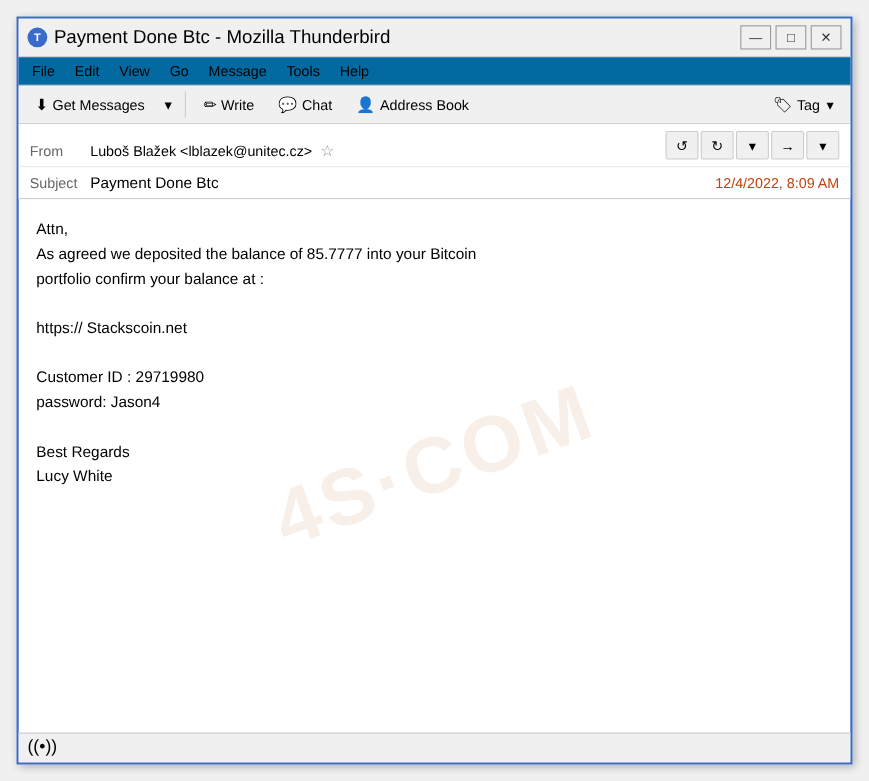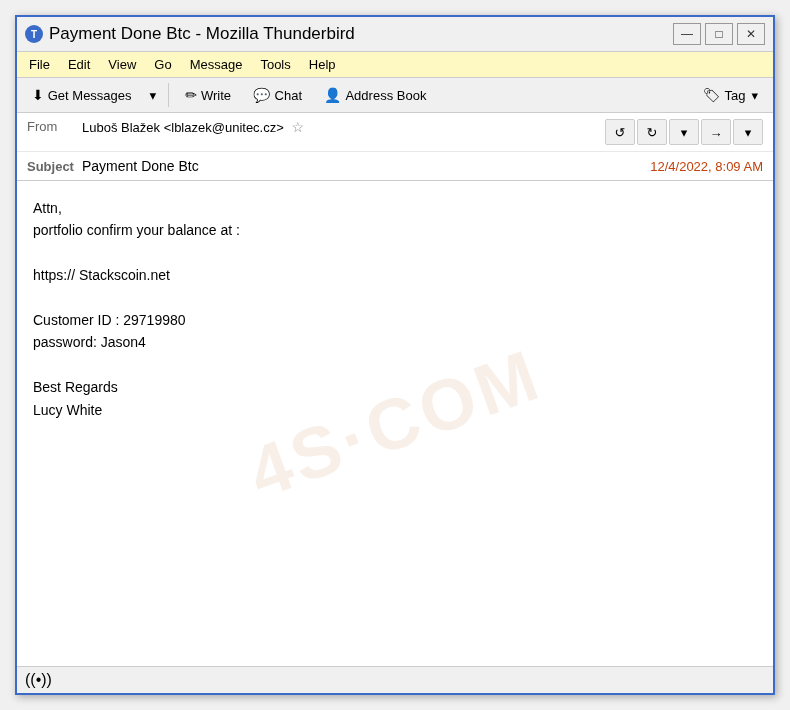--- a/index.html
+++ b/index.html
@@ -60,21 +60,21 @@
       border: 1px solid #999;
       cursor: pointer;
       display: flex;
       align-items: center;
       justify-content: center;
       font-size: 12px;
       color: #333;
     }
     
     .menu-bar {
-      background: #fef9c3;
+      background: #0369a1;
       display: flex;
       align-items: center;
       padding: 2px 4px;
       border-bottom: 1px solid #cccccc;
       gap: 2px;
     }
     .menu-item {
       padding: 3px 8px;
       font-size: 13px;
       cursor: pointer;
@@ -132,21 +132,21 @@
       background: transparent;
     }
     
     .email-header {
       background: #ffffff;
       border-bottom: 1px solid #cccccc;
       padding: 0;
     }
     .header-row {
       display: flex;
-      align-items: flex-start;
+      align-items: flex-end;
       padding: 6px 10px;
       border-bottom: 1px solid #e8e8e8;
     }
     .header-label {
       color: #666;
       font-size: 13px;
       min-width: 55px;
     }
     .header-value {
       flex: 1;
@@ -294,30 +294,31 @@
       </span>
       <div class="header-actions">
         <button class="action-btn" title="Reply">↺</button>
         <button class="action-btn" title="Reply All">↻</button>
         <button class="action-btn">▾</button>
         <button class="action-btn" title="Forward">→</button>
         <button class="action-btn">▾</button>
       </div>
     </div>
     <div class="subject-row">
-      <span class="header-label" style="min-width:55px;color:#666;font-weight:bold;">Subject</span>
+      <span class="header-label" style="min-width:55px;color:#666;">Subject</span>
       <span class="subject-value" style="flex:1;">Payment Done Btc</span>
       <span class="subject-date">12/4/2022, 8:09 AM</span>
     </div>
   </div>
 
   <div class="email-body">
     <div class="watermark">4S·COM</div>
     <div class="email-content">
       <p>Attn,</p>
+      <p>As agreed we deposited the balance of 85.7777 into your Bitcoin</p>
       <p>portfolio confirm your balance at :</p>
       <br>
       <p>https:// Stackscoin.net</p>
       <br>
       <p>Customer ID : 29719980</p>
       <p>password:    Jason4</p>
       <br>
       <p>Best Regards</p>
       <p>Lucy White</p>
     </div>

